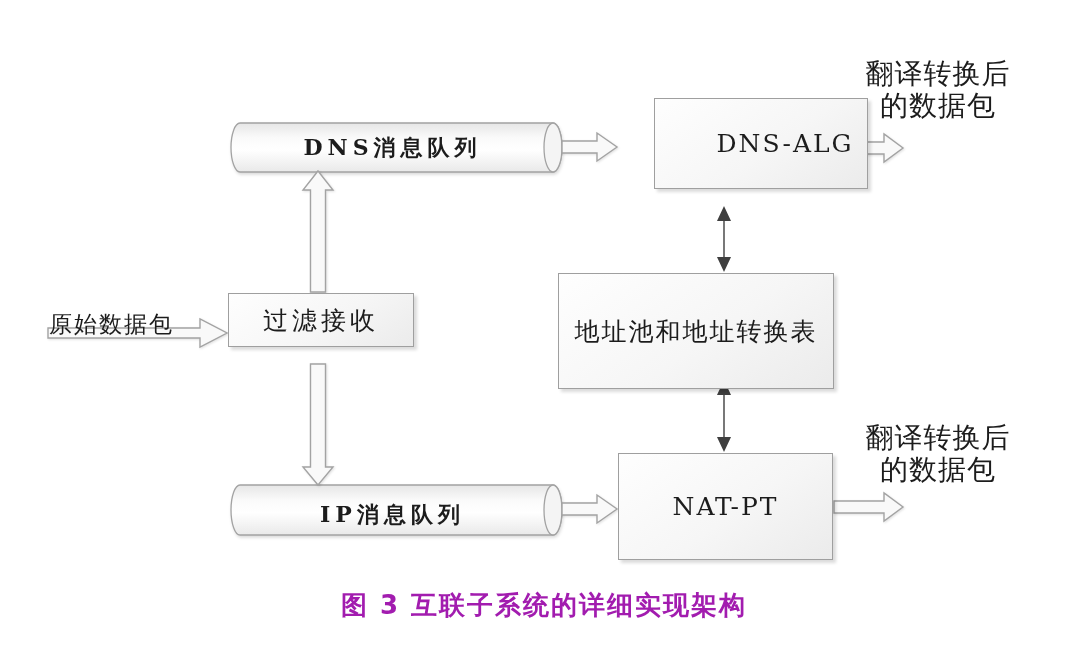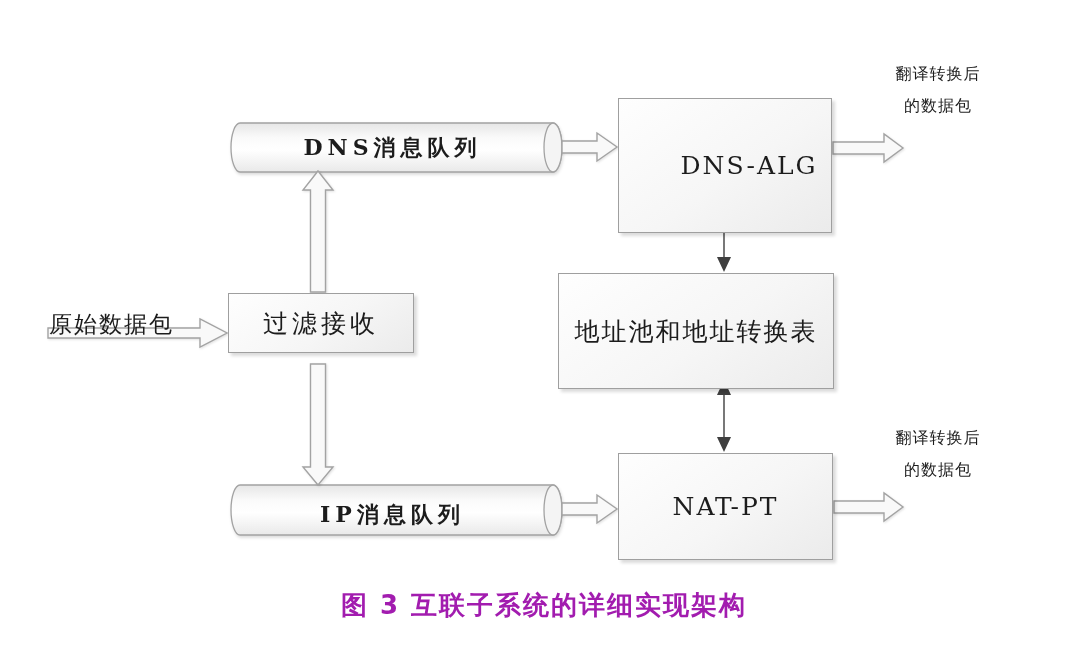--- a/index.html
+++ b/index.html
@@ -56,21 +56,21 @@
   }
   .free-label{
     position:absolute;
     font-size:23px;letter-spacing:2px;
     color:var(--ink);
     white-space:nowrap;
   }
   .out-label{
     position:absolute;width:170px;
     text-align:center;
-    font-size:16px;letter-spacing:1px;line-height:32px;
+    font-size:28px;letter-spacing:1px;line-height:32px;
     color:var(--ink);
   }
   .caption{
     position:absolute;left:0;top:588px;width:100%;
     text-align:center;
     font-family:"DejaVu Sans","Liberation Sans",sans-serif;
     font-weight:700;font-size:26px;letter-spacing:2px;
     color:#a21caf;
   }
 </style>
@@ -115,25 +115,25 @@
       <polygon class="thinhead" points="724,272 717,257 731,257"></polygon>
     </g>
 
     <g>
       <line class="thinline" x1="724" y1="392" x2="724" y2="440"></line>
       <polygon class="thinhead" points="724,380 717,395 731,395"></polygon>
       <polygon class="thinhead" points="724,452 717,437 731,437"></polygon>
     </g>
   </svg>
 
-  <div class="node" style="left:228px;top:293px;width:186px;height:60px;">
+  <div class="node" style="left:228px;top:293px;width:186px;height:54px;">
     <span>过滤接收</span>
   </div>
 
-  <div class="node latin" style="left:618px;top:98px;width:214px;height:135px;padding-left:48px;">
+  <div class="node latin" style="left:654px;top:98px;width:214px;height:91px;padding-left:48px;">
     <span>DNS-ALG</span>
   </div>
 
   <div class="node" style="left:558px;top:273px;width:276px;height:116px;letter-spacing:2px;">
     <span>地址池和地址转换表</span>
   </div>
 
   <div class="node latin" style="left:618px;top:453px;width:215px;height:107px;">
     <span>NAT-PT</span>
   </div>

